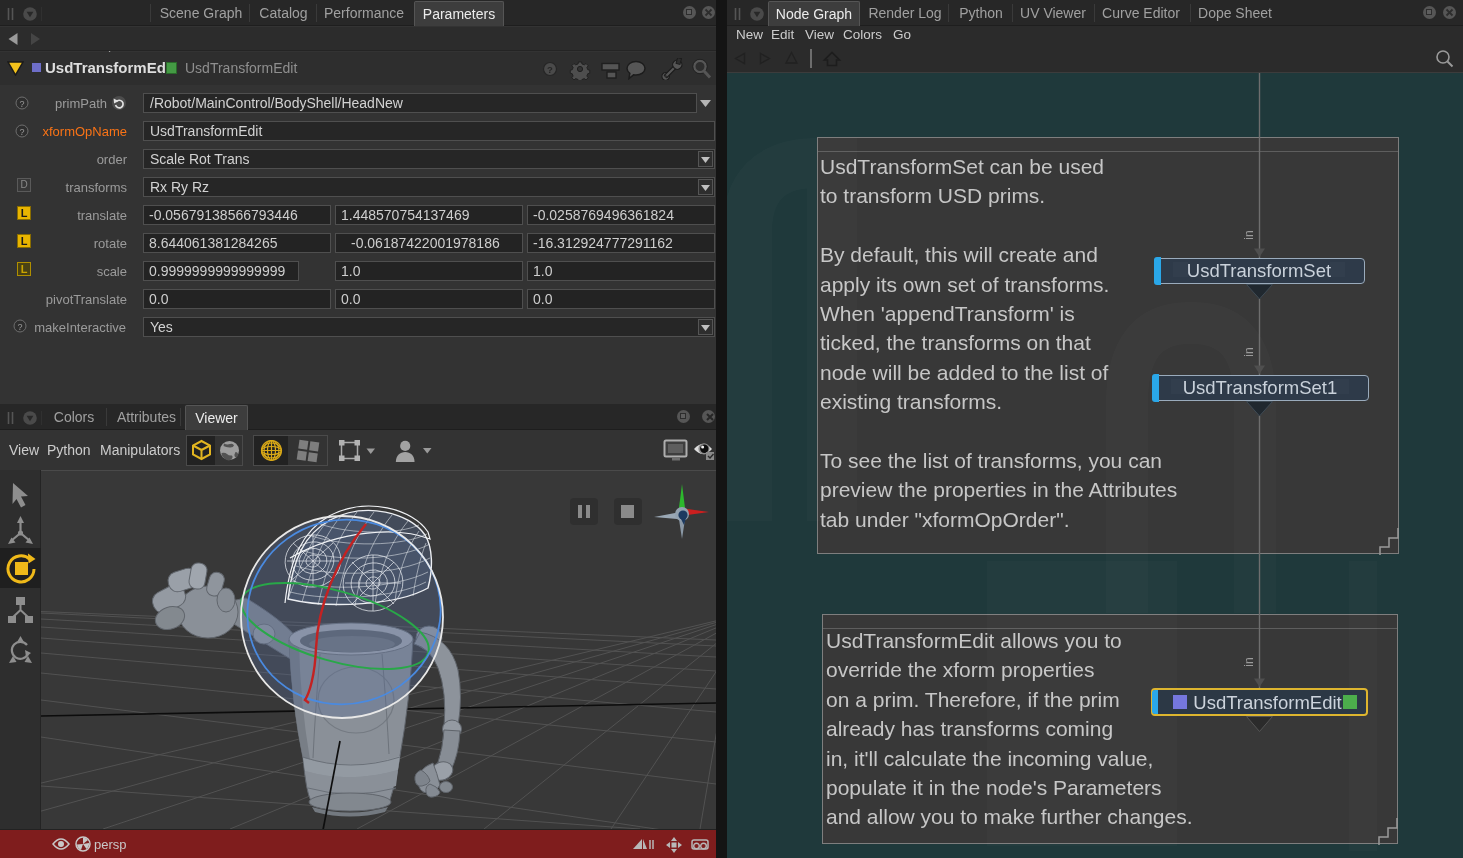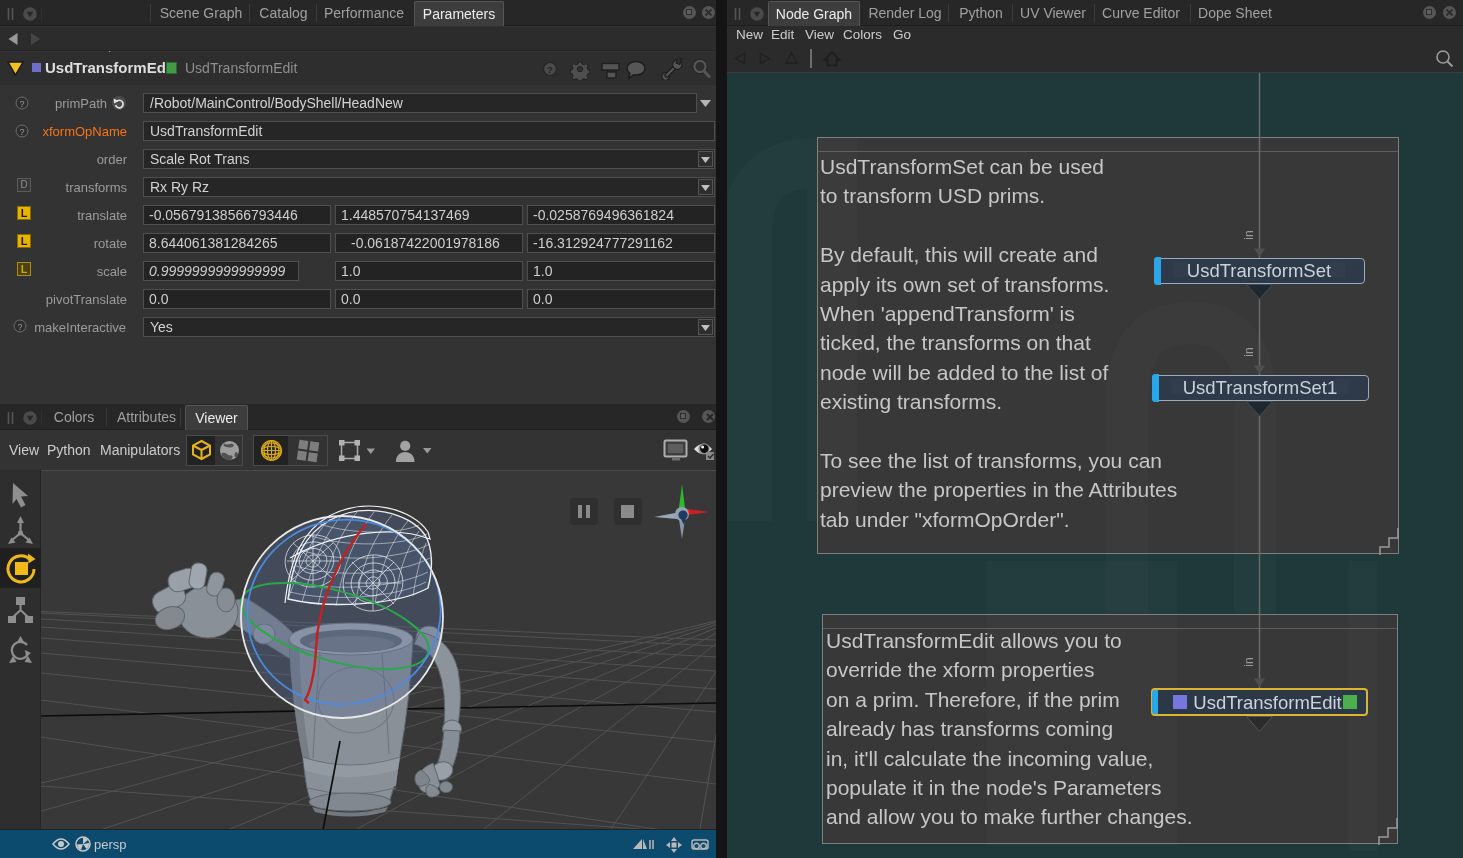--- a/index.html
+++ b/index.html
@@ -133,21 +133,21 @@
       <div class="abs" style="left:527px;top:120px;width:188px;height:20px;background:#232323;border:1px solid #4f4f4f;color:#cecece;line-height:18px;padding-left:5px;font-size:14px;">-0.0258769496361824</div>
 
       <div class="abs" style="left:17px;top:149px;width:14px;height:14px;background:#e8b400;border:1px solid #8a6d00;color:#1a1a1a;font-size:11px;font-weight:bold;text-align:center;line-height:13px;">L</div>
       <div class="abs" style="left:0;top:151px;width:127px;text-align:right;color:#9b9b9b;">rotate</div>
       <div class="abs" style="left:143px;top:148px;width:188px;height:20px;background:#232323;border:1px solid #4f4f4f;color:#cecece;line-height:18px;padding-left:5px;font-size:14px;">8.644061381284265</div>
       <div class="abs" style="left:335px;top:148px;width:188px;height:20px;background:#232323;border:1px solid #4f4f4f;color:#cecece;line-height:18px;padding-left:15px;font-size:14px;">-0.06187422001978186</div>
       <div class="abs" style="left:527px;top:148px;width:188px;height:20px;background:#232323;border:1px solid #4f4f4f;color:#cecece;line-height:18px;padding-left:5px;font-size:14px;">-16.312924777291162</div>
 
       <div class="abs" style="left:17px;top:177px;width:14px;height:14px;background:#4a4214;border:1px solid #b08f00;color:#caa500;font-size:11px;font-weight:bold;text-align:center;line-height:13px;">L</div>
       <div class="abs" style="left:0;top:179px;width:127px;text-align:right;color:#9b9b9b;">scale</div>
-      <div class="abs" style="left:143px;top:176px;width:156px;height:20px;background:#232323;border:1px solid #4f4f4f;color:#cecece;line-height:18px;padding-left:5px;font-size:14px;font-style:italic;">0.9999999999999999</div>
+      <div class="abs" style="left:143px;top:176px;width:156px;height:20px;background:#232323;border:1px solid #4f4f4f;color:#cecece;line-height:18px;padding-left:5px;font-size:14px;">0.9999999999999999</div>
       <div class="abs" style="left:335px;top:176px;width:188px;height:20px;background:#232323;border:1px solid #4f4f4f;color:#cecece;line-height:18px;padding-left:5px;font-size:14px;">1.0</div>
       <div class="abs" style="left:527px;top:176px;width:188px;height:20px;background:#232323;border:1px solid #4f4f4f;color:#cecece;line-height:18px;padding-left:5px;font-size:14px;">1.0</div>
 
       <div class="abs" style="left:0;top:207px;width:127px;text-align:right;color:#9b9b9b;">pivotTranslate</div>
       <div class="abs" style="left:143px;top:204px;width:188px;height:20px;background:#232323;border:1px solid #4f4f4f;color:#cecece;line-height:18px;padding-left:5px;font-size:14px;">0.0</div>
       <div class="abs" style="left:335px;top:204px;width:188px;height:20px;background:#232323;border:1px solid #4f4f4f;color:#cecece;line-height:18px;padding-left:5px;font-size:14px;">0.0</div>
       <div class="abs" style="left:527px;top:204px;width:188px;height:20px;background:#232323;border:1px solid #4f4f4f;color:#cecece;line-height:18px;padding-left:5px;font-size:14px;">0.0</div>
 
       <svg class="abs" style="left:13px;top:234px;" width="16" height="16">
           <circle cx="7" cy="7" r="6" fill="#2e2e2e" stroke="#6e6e6e"></circle>
@@ -418,21 +418,21 @@
         <path d="M682 484 L678.2 514 L685.8 514 Z" fill="#2db82d"></path>
         <path d="M682 539 L678.2 514 L685.8 514 Z" fill="#8a98a6"></path>
         <path d="M654 517 L683 511.5 L683 519.5 Z" fill="#9aa8b5"></path>
         <path d="M709 512 L684 508.5 L684 515.5 Z" fill="#cc1f1f"></path>
         <circle cx="682" cy="514" r="7" fill="#93a2b0"></circle>
         <circle cx="683" cy="515" r="4.6" fill="#1d3a60"></circle>
         <path d="M681 519l3 6 2-7z" fill="#1d3a60"></path>
       </g>
     </svg>
 
-    <div class="abs" style="left:0;top:425px;width:716px;height:29px;background:#0c4a6e;border-top:1px solid #222;font-size:13px;color:#c8c8c8;">
+    <div class="abs" style="left:0;top:425px;width:716px;height:29px;background:#7f1d1d;border-top:1px solid #222;font-size:13px;color:#c8c8c8;">
       <svg class="abs" style="left:52px;top:7px;" width="18" height="14" viewBox="0 0 18 14">
           <path d="M1 7q8 -10 16 0q-8 10 -16 0z" fill="none" stroke="#c8c8c8" stroke-width="1.5"></path>
           <circle cx="9" cy="7" r="3" fill="#c8c8c8"></circle>
         </svg>
       <svg class="abs" style="left:75px;top:6px;" width="16" height="16" viewBox="0 0 16 16">
           <circle cx="8" cy="8" r="7" fill="none" stroke="#c8c8c8" stroke-width="1.5"></circle>
           <path d="M8 8L8 1.5A6.5 6.5 0 0 1 13 4zM8 8l6 -1a6.5 6.5 0 0 1-2.5 6zM8 8l-2 6a6.5 6.5 0 0 1-4-5.5z" fill="#c8c8c8"></path>
         </svg>
       <div class="abs" style="left:94px;top:7px;">persp</div>
       <svg class="abs" style="left:632px;top:6px;" width="80" height="18" viewBox="0 0 80 18">

